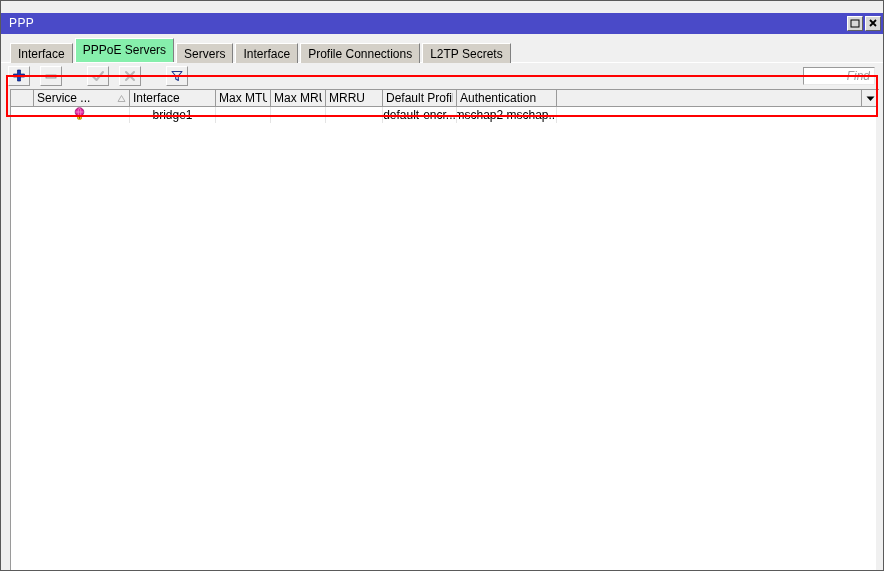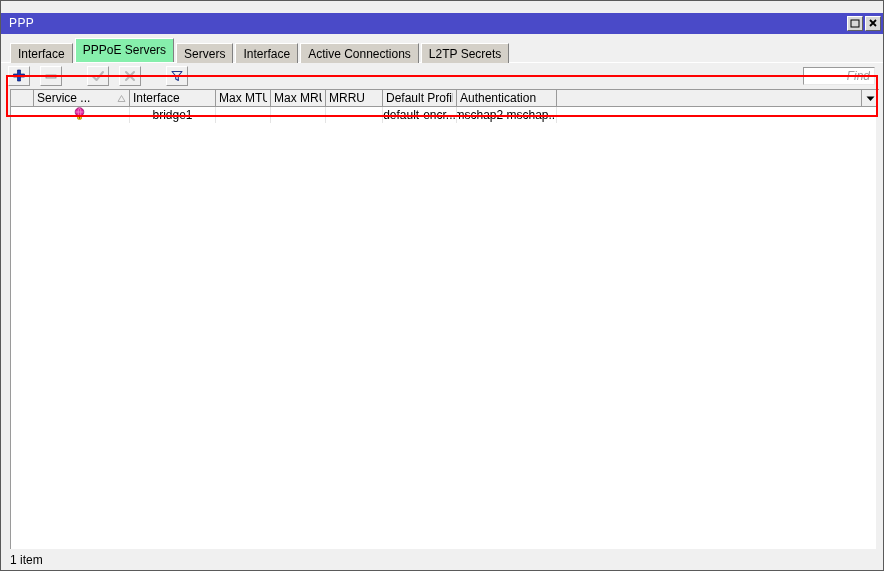--- a/index.html
+++ b/index.html
@@ -287,21 +287,21 @@
         </svg>
       </div>
     </div>
   </div>
 
   <div class="tabstrip">
     <div class="tab">Interface</div>
     <div class="tab active">PPPoE Servers</div>
     <div class="tab">Servers</div>
     <div class="tab">Interface</div>
-    <div class="tab">Active Connections</div>
+    <div class="tab">Profile Connections</div>
     <div class="tab">L2TP Secrets</div>
   </div>
 
   <div class="toolbar">
 
     <div class="tb-btn">
       <svg width="14" height="14" viewBox="0 0 14 14">
         <path d="M5.5 1 h3 v4 h4 v3 h-4 v4 h-3 v-4 h-4 v-3 h4 z" fill="#1438b4" stroke="#0a1e6e" stroke-width="0.7"></path>
       </svg>
     </div>
@@ -410,20 +410,17 @@
 
         <div class="cell" style="width:100px">mschap2 mschap...</div>
 
         <div class="cell rowend"></div>
       </div>
     </div>
 
     <div class="vscroll"></div>
   </div>
 
-  <div class="statusbar">
-    <span class="status-text">1 item</span>
-  </div>
 
 </div>
 
 <div class="annot"></div>
 <div class="outer-frame"></div>
 
 </body></html>

